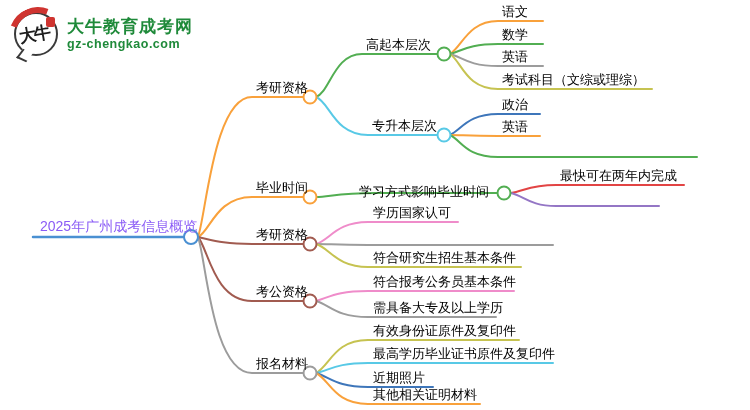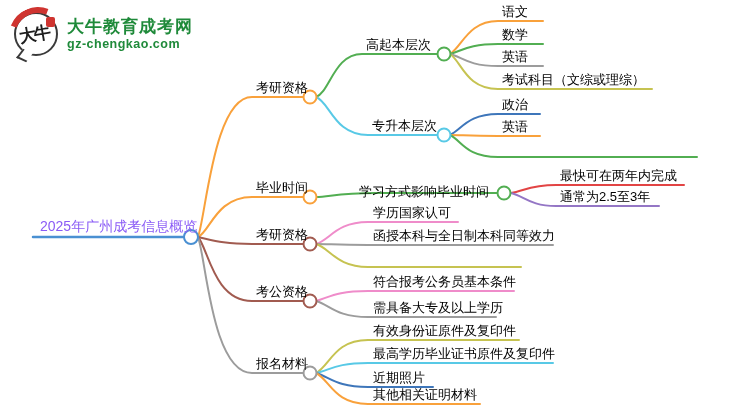--- a/index.html
+++ b/index.html
@@ -102,25 +102,24 @@
   <span class="lbl" style="left:502px;top:28px;">数学</span>
   <span class="lbl" style="left:502px;top:50px;">英语</span>
   <span class="lbl" style="left:502px;top:73px;">考试科目（文综或理综）</span>
   <span class="lbl" style="left:372px;top:119px;">专升本层次</span>
   <span class="lbl" style="left:502px;top:98px;">政治</span>
   <span class="lbl" style="left:502px;top:120px;">英语</span>
 
   <span class="lbl" style="left:256px;top:181px;">毕业时间</span>
   <span class="lbl" style="left:359px;top:177px;margin-top:8px;">学习方式影响毕业时间</span>
   <span class="lbl" style="left:560px;top:169px;">最快可在两年内完成</span>
-  <span class="lbl" style="left:560px;top:190px;">通常为2.5至3年</span>
 
   <span class="lbl" style="left:256px;top:228px;">考研资格</span>
   <span class="lbl" style="left:373px;top:206px;">学历国家认可</span>
-  <span class="lbl" style="left:373px;top:229px;">函授本科与全日制本科同等效力</span>
+  <span class="lbl" style="left:373px;top:251px;">符合研究生招生基本条件</span>
 
   <span class="lbl" style="left:256px;top:285px;">考公资格</span>
   <span class="lbl" style="left:373px;top:275px;">符合报考公务员基本条件</span>
   <span class="lbl" style="left:373px;top:301px;">需具备大专及以上学历</span>
 
   <span class="lbl" style="left:256px;top:357px;">报名材料</span>
   <span class="lbl" style="left:373px;top:347px;">最高学历毕业证书原件及复印件</span>
   <span class="lbl" style="left:373px;top:324px;">有效身份证原件及复印件</span>
   <span class="lbl" style="left:373px;top:371px;">近期照片</span>
   <span class="lbl" style="left:373px;top:388px;text-align:center;">其他相关证明材料</span>

